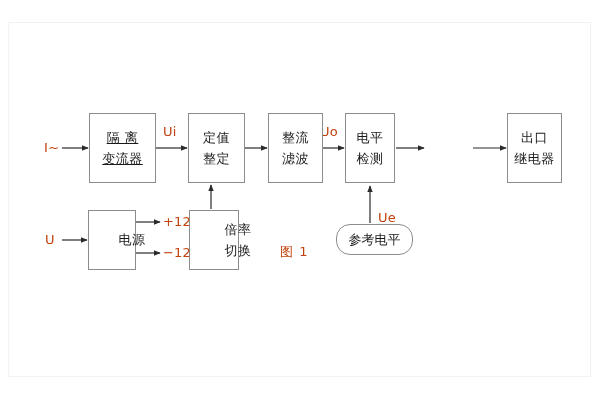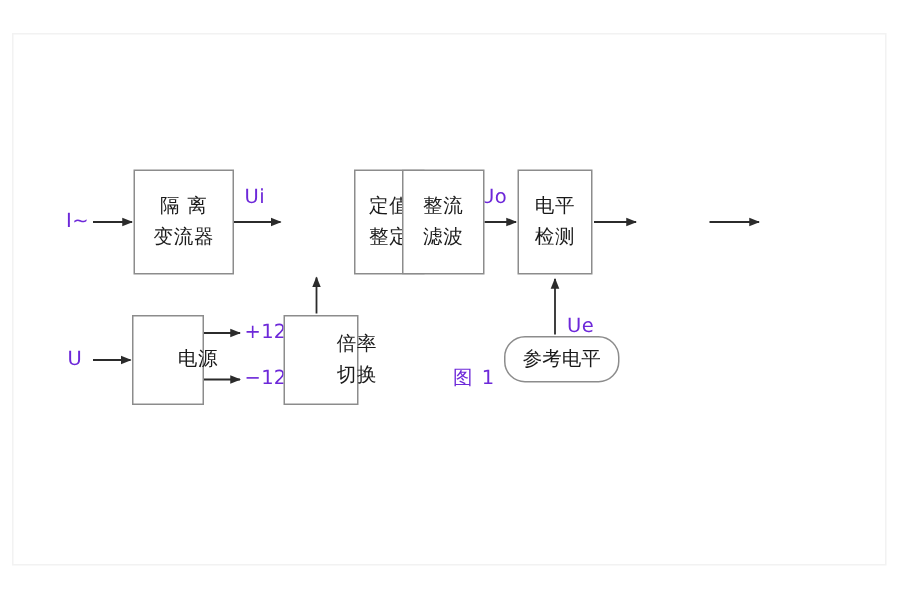--- a/index.html
+++ b/index.html
@@ -36,21 +36,21 @@
     color: #1a1a1a;
     font-size: 13px;
     line-height: 1.65;
     letter-spacing: 0.5px;
     white-space: nowrap;
   }
   .box .ln { display: block; }
   .box.wide { letter-spacing: 0px; border-radius: 14px; }
   .lbl {
     position: absolute;
-    color: #6d28d9;
+    color: #c2410c;
     font-size: 13px;
     white-space: nowrap;
   }
   .lbl.sig { font-size: 13px; letter-spacing: 0.3px; }
   .lbl.cn { font-size: 13px; letter-spacing: 1px; }
   .lbl.vlt { font-size: 13px; letter-spacing: 0.2px; }
   svg.wires {
     position: absolute;
     left: 0; top: 0;
     width: 600px;
@@ -98,43 +98,47 @@
 
   <div class="lbl sig" style="left:44px; top:140px;">I~</div>
   <div class="lbl sig" style="left:45px; top:232px;">U</div>
 
   <div class="lbl sig" style="left:163px; top:124px;">Ui</div>
   <div class="lbl sig" style="left:320px; top:124px;">Uo</div>
   <div class="lbl sig" style="left:378px; top:210px;">Ue</div>
   <div class="lbl vlt" style="left:163px; top:214px;">+12V</div>
   <div class="lbl vlt" style="left:163px; top:245px;">−12V</div>
 
-  <div class="lbl cn" style="left:302px; top:243px;">图 1</div>
+  <div class="lbl cn" style="left:280px; top:243px;">图 1</div>
 
-  <div class="box" style="left:89px; top:113px; width:67px; height:70px;">
+  <div class="box" style="left:89px; top:113px; width:67px; height:70px;text-decoration:underline;">
     <span class="ln">隔 离</span>
     <span class="ln">变流器</span>
   </div>
 
-  <div class="box" style="left:188px; top:113px; width:47px; height:70px;margin-left:48px;">
+  <div class="box" style="left:188px; top:113px; width:57px; height:70px;">
     <span class="ln">定值</span>
     <span class="ln">整定</span>
   </div>
 
   <div class="box" style="left:268px; top:113px; width:55px; height:70px;">
     <span class="ln">整流</span>
     <span class="ln">滤波</span>
   </div>
 
   <div class="box" style="left:345px; top:113px; width:50px; height:70px;justify-content:center;">
     <span class="ln">电平</span>
     <span class="ln">检测</span>
   </div>
 
 
+  <div class="box" style="left:507px; top:113px; width:55px; height:70px;">
+    <span class="ln">出口</span>
+    <span class="ln">继电器</span>
+  </div>
 
   <div class="box" style="left:88px; top:210px; width:48px; height:60px;padding-left:40px;">
     <span class="ln">电源</span>
   </div>
 
   <div class="box" style="left:189px; top:210px; width:45px; height:60px;padding-left:48px;">
     <span class="ln">倍率</span>
     <span class="ln">切换</span>
   </div>
 

